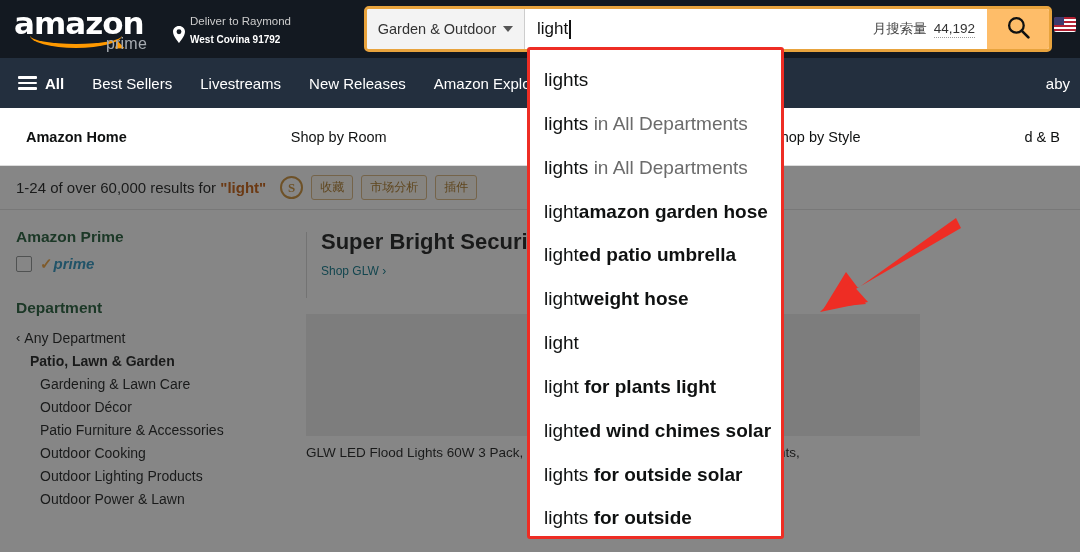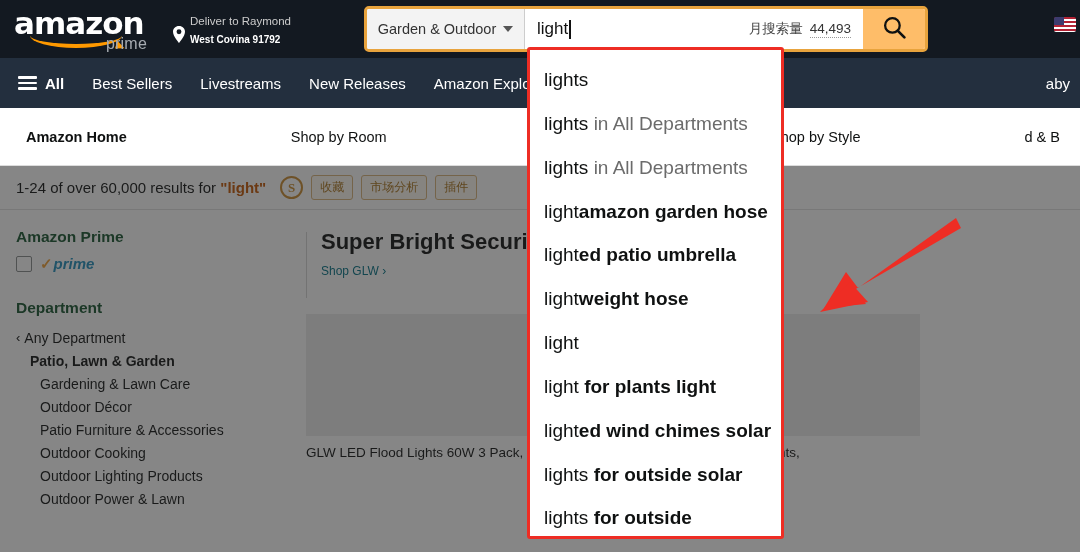--- a/index.html
+++ b/index.html
@@ -40,21 +40,21 @@
   .deliver {
     display: flex; align-items: flex-end; color: #fff; margin-left: 24px; gap: 4px;
   }
   .pin-icon { width: 14px; height: 20px; position: relative; margin-bottom: 1px; }
   .pin-icon svg { display: block; }
   .deliver-txt { line-height: 1.15; }
   .deliver-top { font-size: 11.5px; color: #cccccc; }
   .deliver-bot { font-size: 10px; font-weight: 700; color: #ffffff; }
 
   .searchbar {
-    position: absolute; left: 364px; top: 6px; width: 564px; height: 46px;
+    position: absolute; left: 364px; top: 6px; width: 688px; height: 46px;
     display: flex; border-radius: 5px; overflow: hidden;
     border: 3px solid #e8a33d; background: #fff;
   }
   .cat-select {
     width: 158px; background: #f3f3f3; color: #333;
     display: flex; align-items: center; justify-content: center; gap: 7px;
     font-size: 14.5px; border-right: 1px solid #cdcdcd; flex: none;
   }
   .caret-down {
     width: 0; height: 0; border-left: 5px solid transparent;
@@ -206,21 +206,21 @@
     <div class="searchbar">
       <div class="cat-select">
         <span>Garden &amp; Outdoor</span>
         <span class="caret-down"></span>
       </div>
       <div class="search-input-zone">
         <span class="search-typed">light</span>
           <span class="text-caret"></span>
         <span class="vol-badge">
           <span>月搜索量</span>
-          <span class="vol-num">44,493</span>
+          <span class="vol-num">44,192</span>
         </span>
       </div>
       <div class="search-go">
         <span>
           <svg width="25" height="25" viewBox="0 0 24 24">
               <circle cx="10" cy="10" r="7" stroke="#0f1111" stroke-width="2.2" fill="none"></circle>
               <line x1="15" y1="15" x2="21.5" y2="21.5" stroke="#0f1111" stroke-width="2.6" stroke-linecap="round"></line>
             </svg>
         </span>
       </div>

